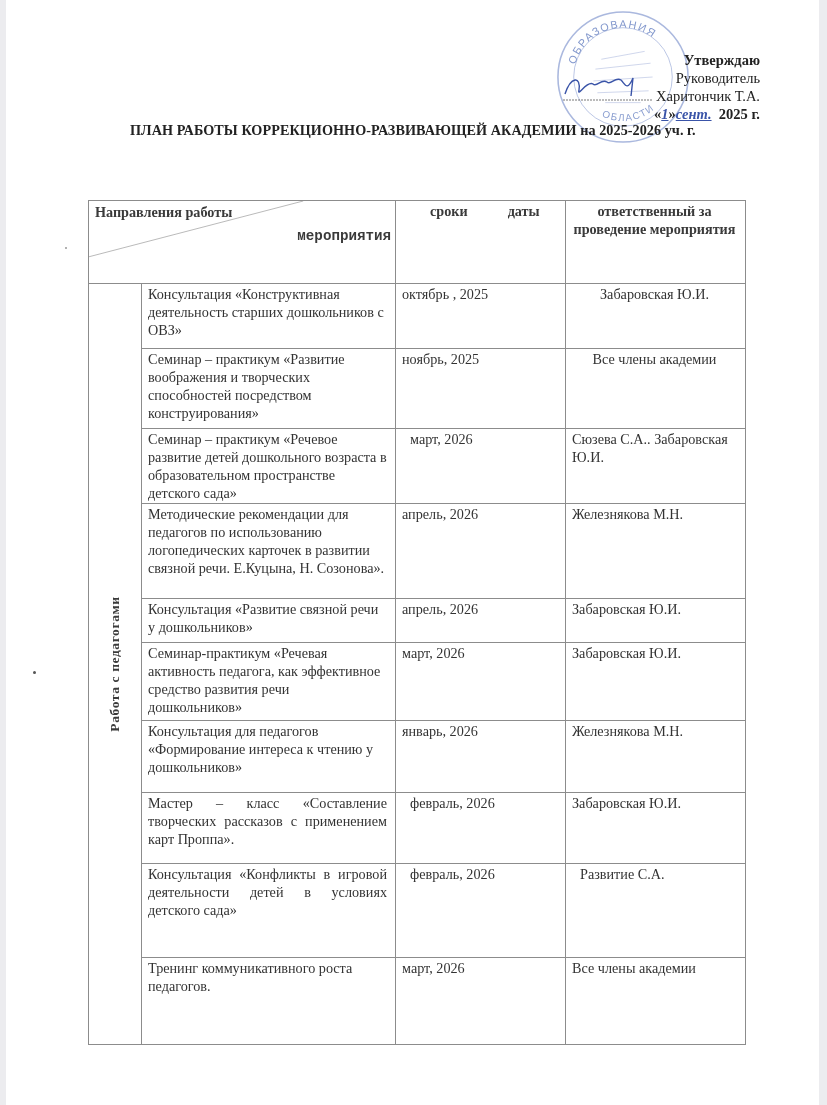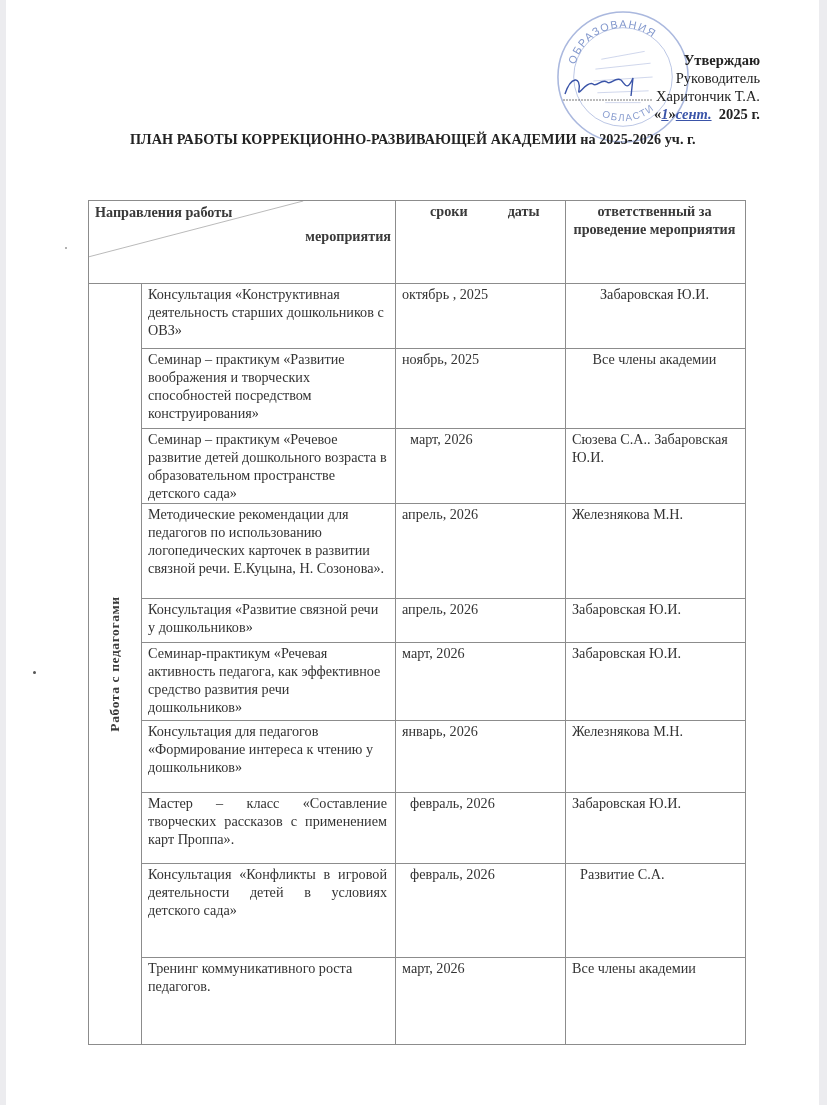--- a/index.html
+++ b/index.html
@@ -37,21 +37,21 @@
       font-style: italic;
       text-decoration: underline;
     }
     .signature {
       position: absolute;
       left: 555px; top: 70px;
       width: 95px; height: 34px;
     }
     .doc-title {
       position: absolute;
-      left: 124px; top: 131px;
+      left: 124px; top: 122px;
       font-size: 14.2px;
       font-weight: bold;
       letter-spacing: 0.05px;
       color: #222;
       white-space: nowrap;
     }
     table.plan {
       position: absolute;
       left: 82px; top: 200px;
       width: 657px;
@@ -72,21 +72,21 @@
     }
     .hdr-diag {
       position: relative;
       height: 56px;
       padding: 13px !important;
     }
     .hdr-diag svg.diag {
       position: absolute; left: 0; top: 0; width: 100%; height: 100%;
     }
     .hdr-diag .h1 { position: absolute; left: 6px; top: 2px; }
-    .hdr-diag .h2 { position: absolute; right: 4px; top: 26px; }
+    .hdr-diag .h2 { position: absolute; right: 4px; top: 26px; font-family: Liberation Mono, monospace; }
     .hdr-dates { text-align: left; }
     .hdr-dates span.sroki { margin-left: 28px; }
     .hdr-dates span.daty { margin-left: 40px; }
     .hdr-resp { text-align: center; }
     td.vertical {
       position: relative;
       padding: 0 !important;
     }
     td.vertical .vtext {
       position: absolute;

